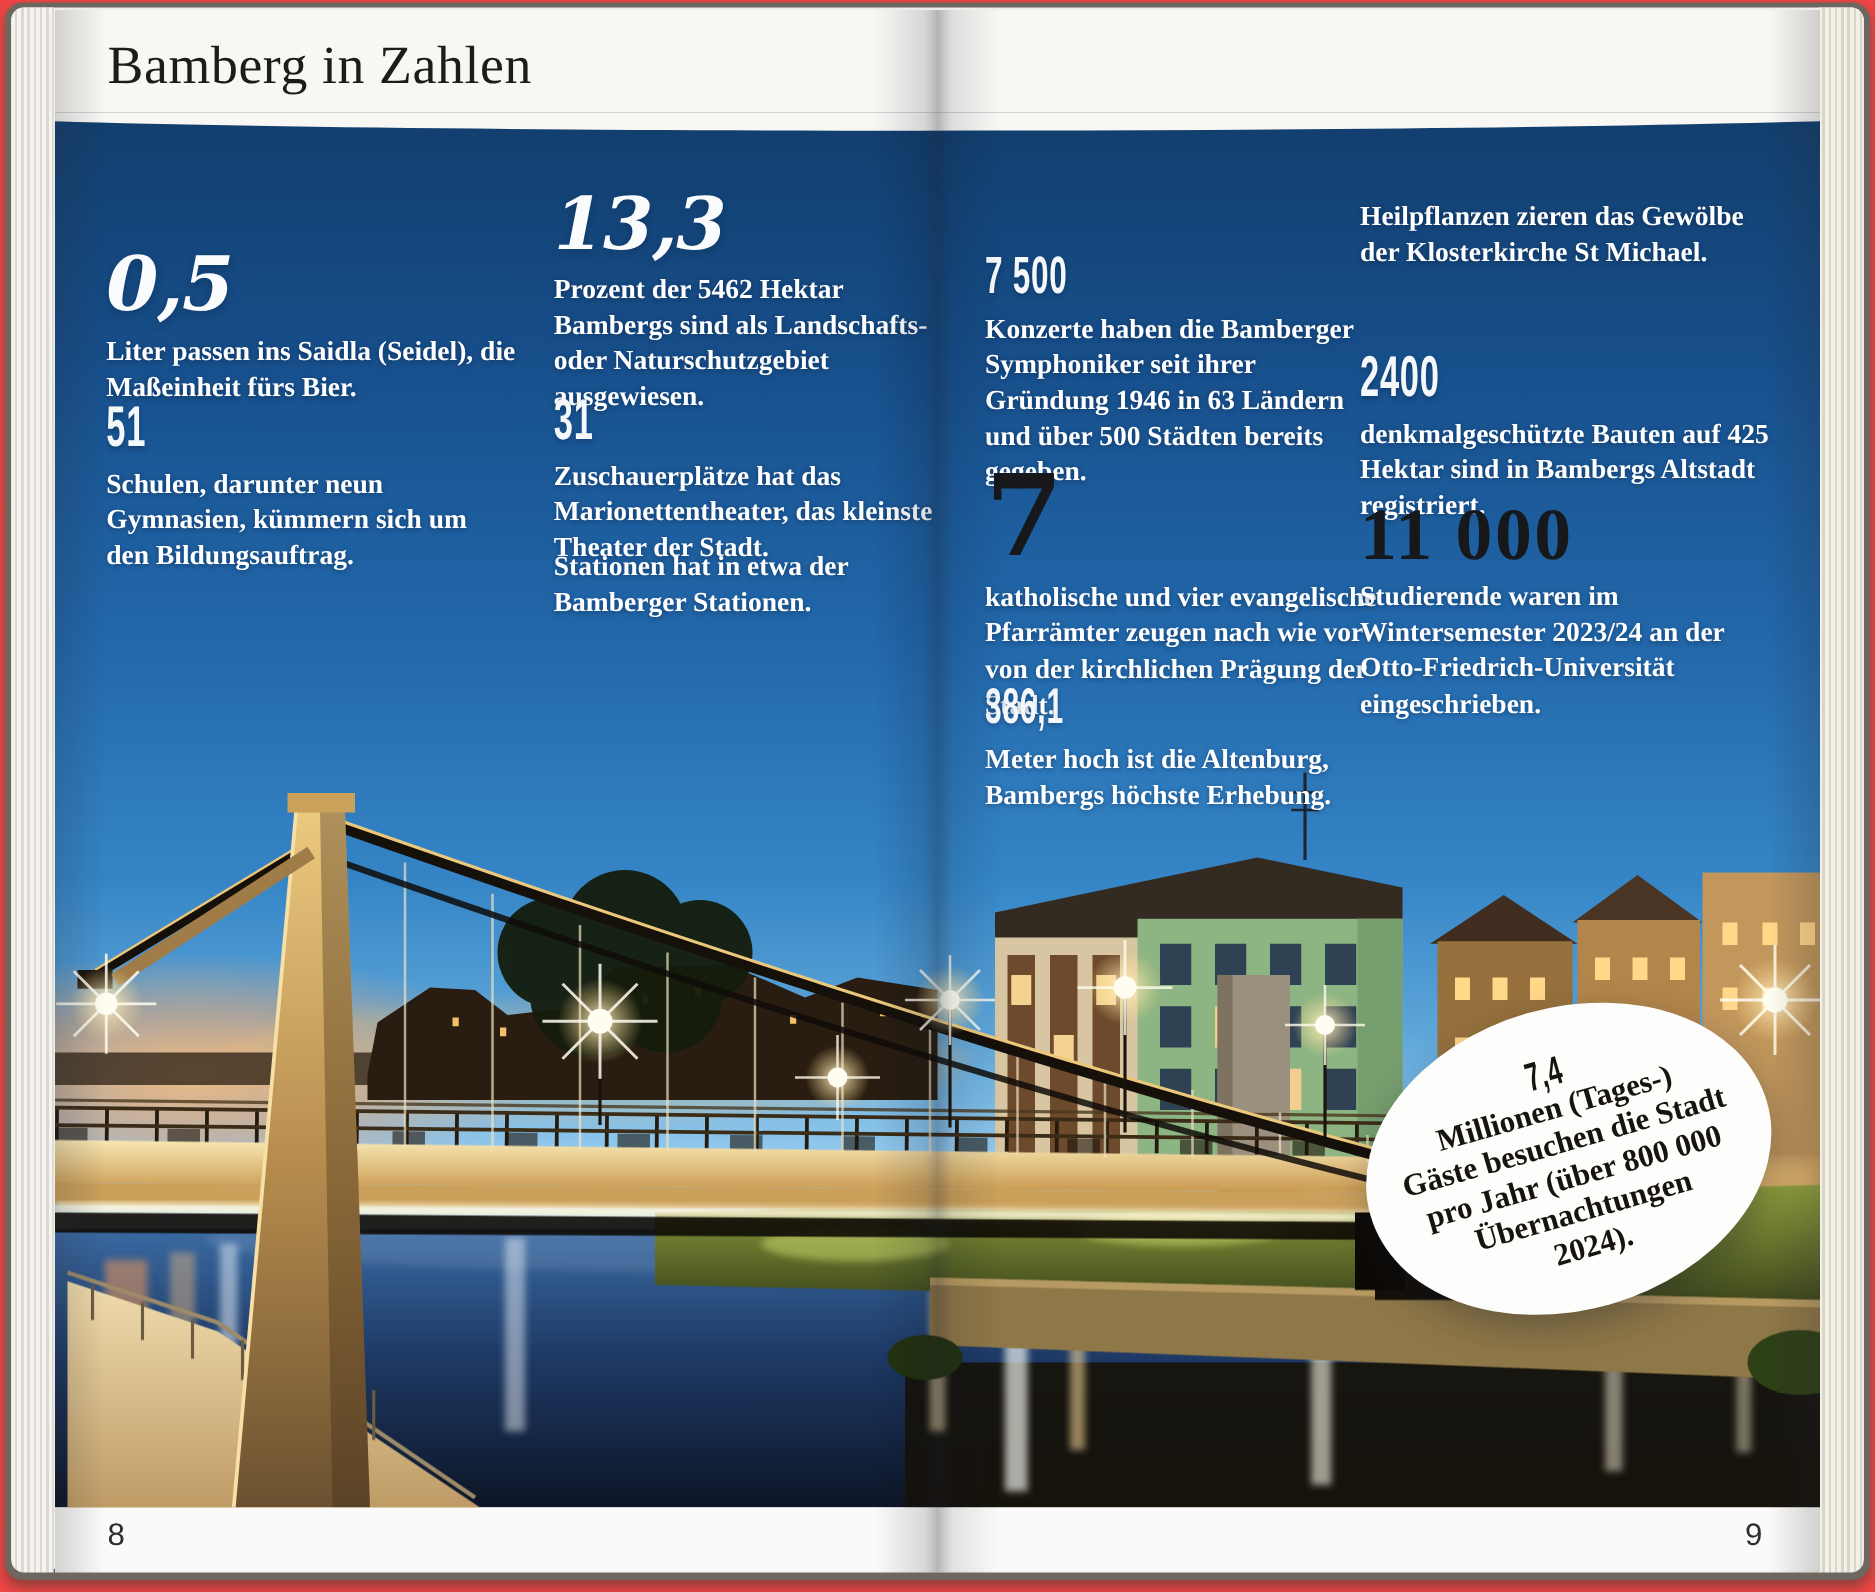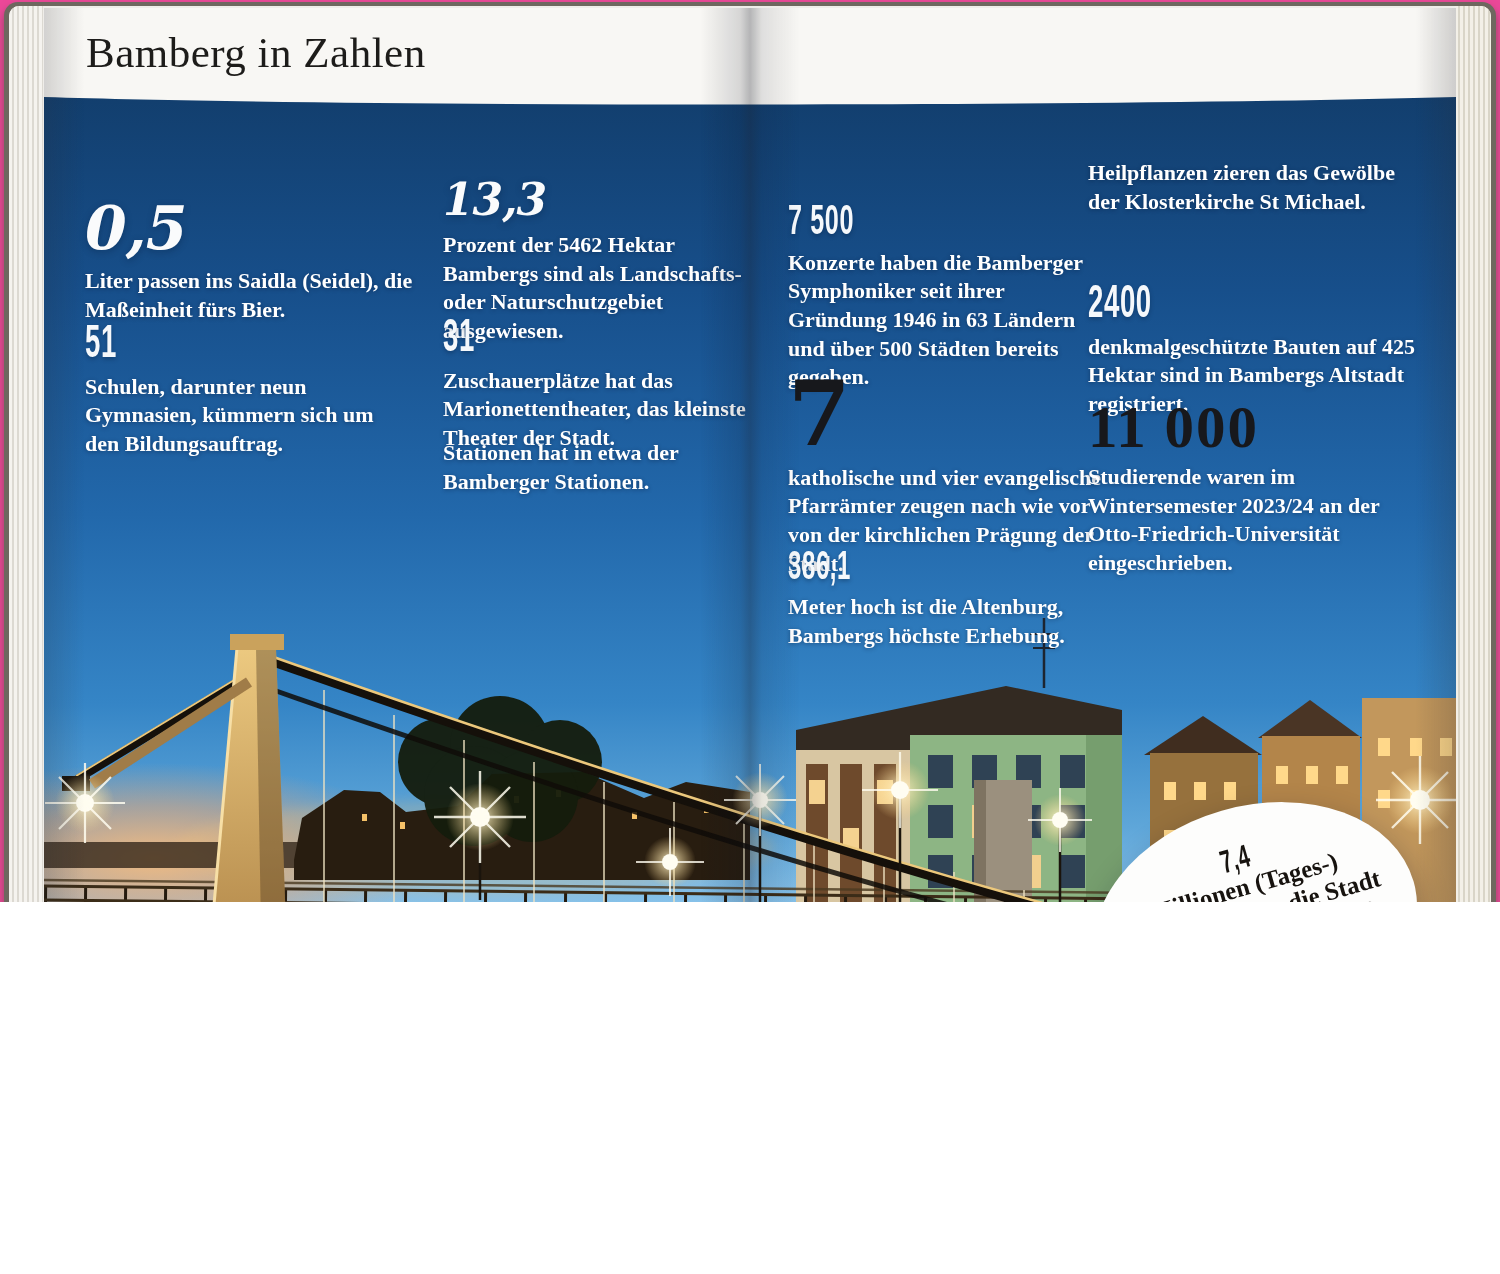--- a/index.html
+++ b/index.html
@@ -1,16 +1,16 @@
 <!DOCTYPE html>
 <html><head>
 <meta charset="utf-8">
 <style>
   html,body{margin:0;padding:0;background:#ffffff;}
-  .stage{position:relative;width:1500px;height:902px;background:#ec4899;overflow:hidden;
+  .stage{position:relative;width:1500px;height:1274px;background:#ef4444;overflow:hidden;
          font-family:"Liberation Serif",serif;}
   
   .book{position:absolute;left:4px;top:2px;width:1492px;height:1262px;background:#6e675f;
         border-radius:14px;box-shadow:0 5px 9px rgba(70,60,50,.55);}
   .book-inner{position:absolute;left:5px;top:4px;right:5px;bottom:9px;border-radius:10px;
         background:#efede9;overflow:hidden;}
   .stack-left{position:absolute;left:9px;top:6px;width:34px;height:1252px;border-radius:10px 0 0 10px;
         background:repeating-linear-gradient(90deg,#f5f3ef 0 3px,#dcd9d2 3px 5px);}
   .stack-right{position:absolute;right:9px;top:6px;width:36px;height:1252px;border-radius:0 10px 10px 0;
         background:repeating-linear-gradient(90deg,#f3f0e8 0 3px,#d9d5c8 3px 5px);}
@@ -29,21 +29,21 @@
   .num-italic{font:italic bold 64px/1 "DejaVu Serif",serif;color:#fafbfc;letter-spacing:-1px;
         text-shadow:0 2px 7px rgba(0,25,55,.35);}
   .num-cond{display:inline-block;transform:scaleX(.6);transform-origin:0 60%;
         font:bold 46px/0.95 "Liberation Sans",sans-serif;color:#f5f8fb;letter-spacing:1px;
         text-shadow:0 2px 6px rgba(0,25,55,.35);}
   .num-dark{font:bold 90px/0.92 "DejaVu Serif",serif;color:#17181c;letter-spacing:-1px;}
   .stat-text{font:bold 22px/1.3 "Liberation Serif",serif;color:#ffffff;margin-top:9px;
         text-shadow:0 1px 4px rgba(0,25,55,.45);}
   .s1{left:85px;top:198px;width:360px;}  .s1 .num-italic{font-size:60px;}
   .s2{left:85px;top:320px;width:312px;}
-  .s3{left:443px;top:150px;width:322px;} .s3 .num-italic{font-size:44px;margin-top:28px;}
+  .s3{left:443px;top:150px;width:322px;} .s3 .num-italic{font-size:58px;}
   .s4{left:443px;top:314px;width:330px;}
   .s5{left:443px;top:430px;width:300px;}
   .s6{left:788px;top:200px;width:300px;} .s6 .num-cond{font-size:42px;}
   .s7{left:788px;top:372px;width:330px;}
   .s8{left:788px;top:546px;width:310px;} .s8 .num-cond{font-size:40px;}
   .s9{left:1088px;top:150px;width:340px;} .s9 .num-italic{font-size:68px;}
   .s10{left:1088px;top:280px;width:330px;}
   .s11{left:1088px;top:400px;width:345px;} .s11 .num-dark{font-size:59px;letter-spacing:2px;font-family:Liberation Serif, serif;}
   
   .badge{position:absolute;left:1090px;top:806px;width:330px;height:242px;border-radius:50%;

